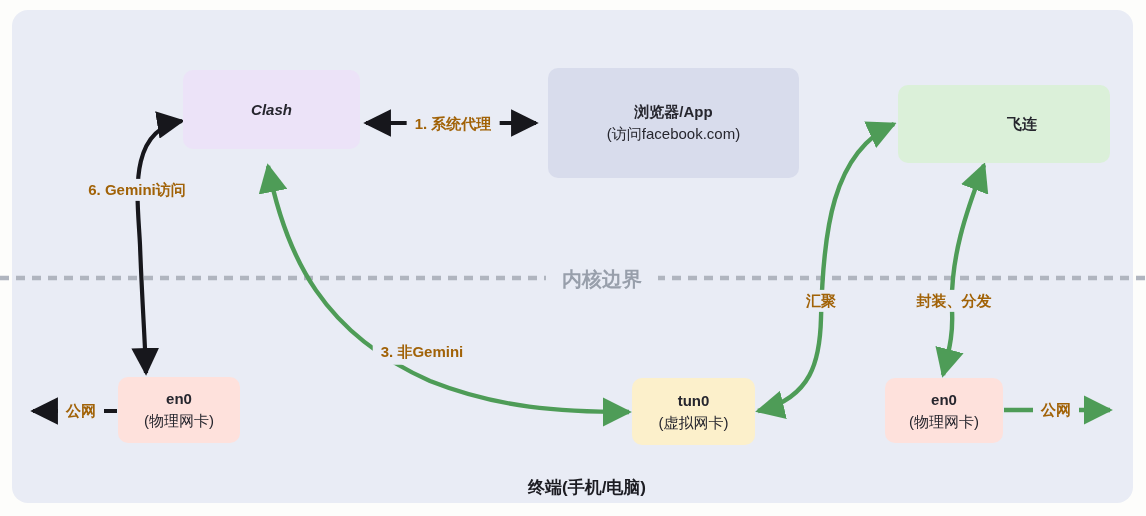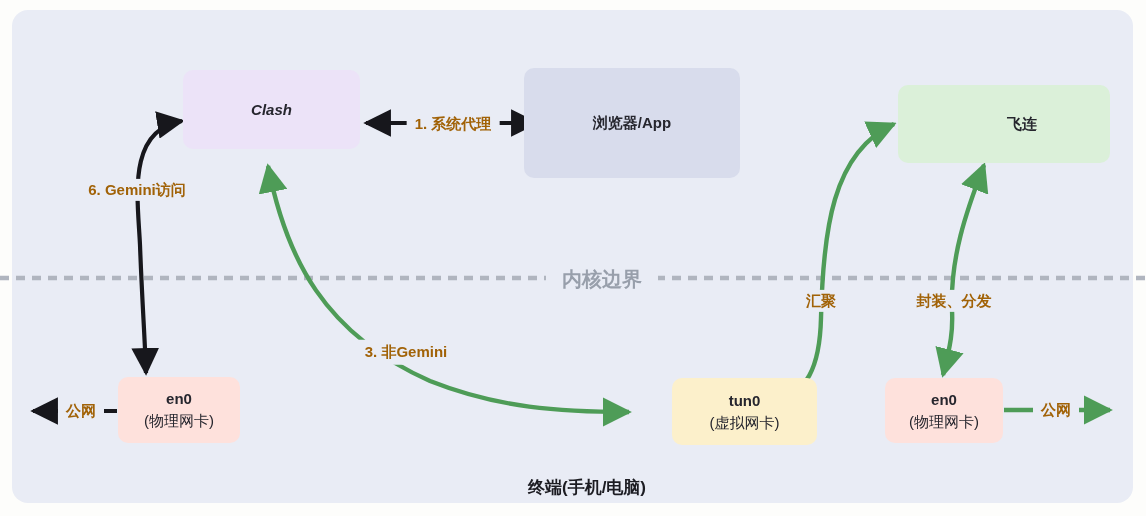--- a/index.html
+++ b/index.html
@@ -86,48 +86,49 @@
 
   <path class="edge-black" d="M 117,411 L 33,411" marker-end="url(#head-b)"></path>
 
   <path class="edge-green" d="M 1004,410 L 1110,410" marker-end="url(#head-g)"></path>
 </svg>
 
 <div class="node" style="left:183px;top:70px;width:177px;height:79px;background:var(--clash-bg);font-style:italic;">
   <span class="title">Clash</span>
 </div>
 
-<div class="node" style="left:524px;top:68px;width:216px;height:110px;background:var(--browser-bg);">
+<div class="node" style="left:548px;top:68px;width:251px;height:110px;background:var(--browser-bg);">
   <span class="title">浏览器/App</span>
+  <span class="subtitle">(访问facebook.com)</span>
 </div>
 
 <div class="node" style="left:898px;top:85px;width:176px;height:78px;background:var(--feilian-bg);padding-left:36px;">
   <span class="title">飞连</span>
 </div>
 
 <div class="node" style="left:118px;top:377px;width:122px;height:66px;background:var(--en0-bg);">
   <span class="title">en0</span>
   <span class="subtitle">(物理网卡)</span>
 </div>
 
-<div class="node" style="left:632px;top:378px;width:145px;height:67px;background:var(--tun0-bg);margin-left:40px;">
+<div class="node" style="left:632px;top:378px;width:123px;height:67px;background:var(--tun0-bg);">
   <span class="title">tun0</span>
   <span class="subtitle">(虚拟网卡)</span>
 </div>
 
 <div class="node" style="left:885px;top:378px;width:118px;height:65px;background:var(--en0-bg);">
   <span class="title">en0</span>
   <span class="subtitle">(物理网卡)</span>
 </div>
 
 <div class="edge-label" style="left:453px;top:124px;">1. 系统代理</div>
 
 <div class="edge-label" style="left:137px;top:190px;">6. Gemini访问</div>
 
-<div class="edge-label two-line" style="left:406px;top:352px;">
+<div class="edge-label two-line" style="left:422px;top:352px;">
   <div>3. 非Gemini</div>
 </div>
 
 <div class="edge-label" style="left:821px;top:301px;">汇聚</div>
 
 <div class="edge-label" style="left:954px;top:301px;text-align:center;">封装、分发</div>
 
 <div class="edge-label" style="left:81px;top:411px;">公网</div>
 
 <div class="edge-label" style="left:1056px;top:410px;">公网</div>

